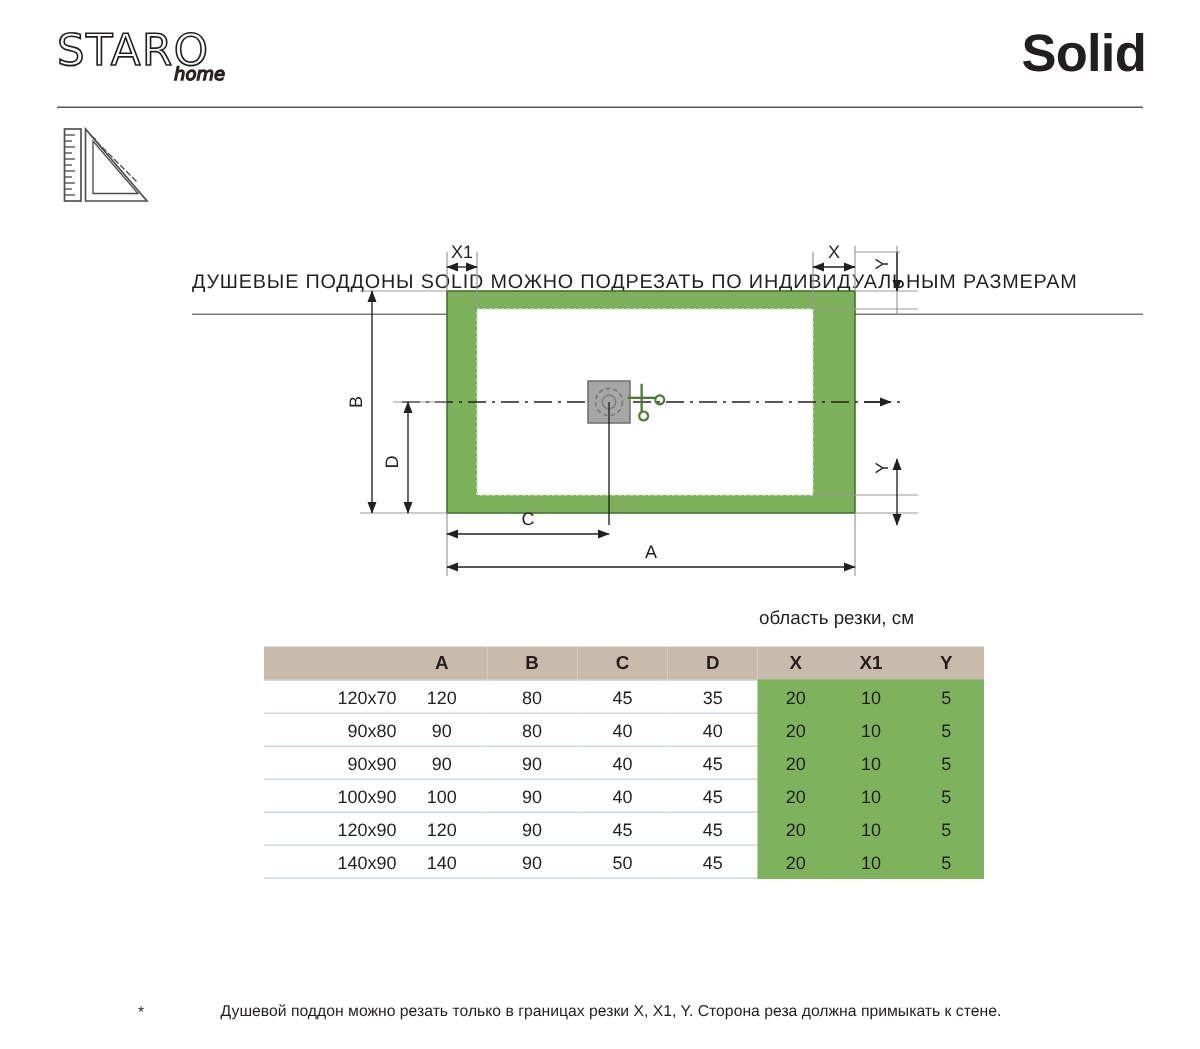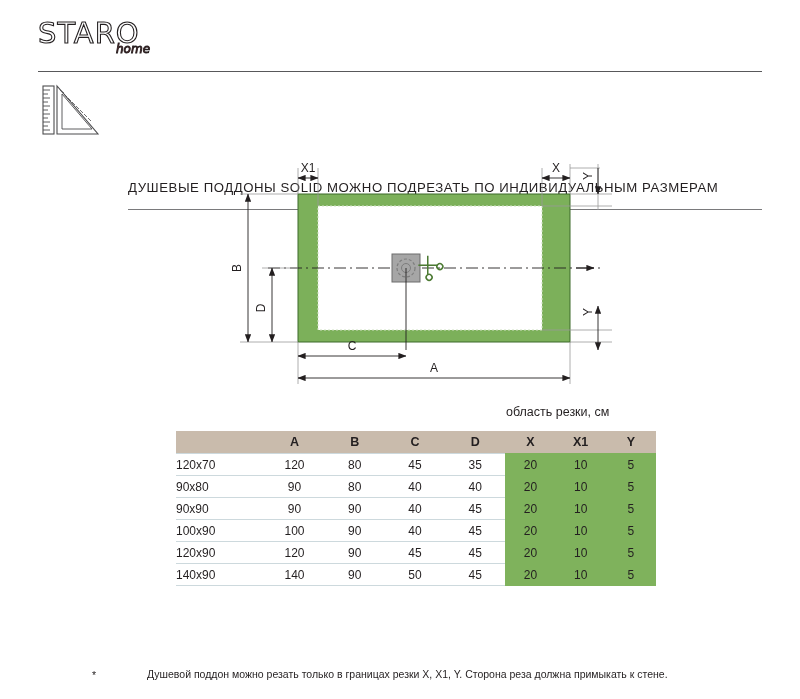--- a/index.html
+++ b/index.html
@@ -138,21 +138,21 @@
     border-bottom: 1px solid #cdd9dd;
     background: #ffffff;
   }
   table.specs tr:first-child td { border-top: 1px solid #cdd9dd; }
   table.specs td.cut {
     background: #7fb25c;
     border-bottom: 1px solid #7fb25c;
   }
   table.specs tr:first-child td.cut { border-top: 1px solid #7fb25c; }
   table.specs td.size-label {
-    text-align: left;
+    text-align: right;
   }
 
   
   .footnote {
     position: absolute;
     left: 92px; top: 668px;
     width: 700px;
     font-size: 10.5px;
     color: #231f20;
   }
@@ -168,20 +168,21 @@
   }
 </style>
 </head>
 <body>
 
 <div class="header">
   <div class="logo">
     <span class="logo-word">STARO</span>
     <span class="logo-sub">home</span>
   </div>
+  <div class="brand-title">Solid</div>
 </div>
 <div class="rule-top"></div>
 
 <div class="banner">
   <svg class="tool-icon" viewBox="0 0 72 56">
 
     <rect x="3" y="4" width="11" height="48" fill="#ffffff" stroke="#4d4d4f" stroke-width="1.1"></rect>
     <g stroke="#4d4d4f" stroke-width="0.9">
       <line x1="3" y1="8" x2="10" y2="8"></line>
       <line x1="3" y1="12" x2="8" y2="12"></line>

